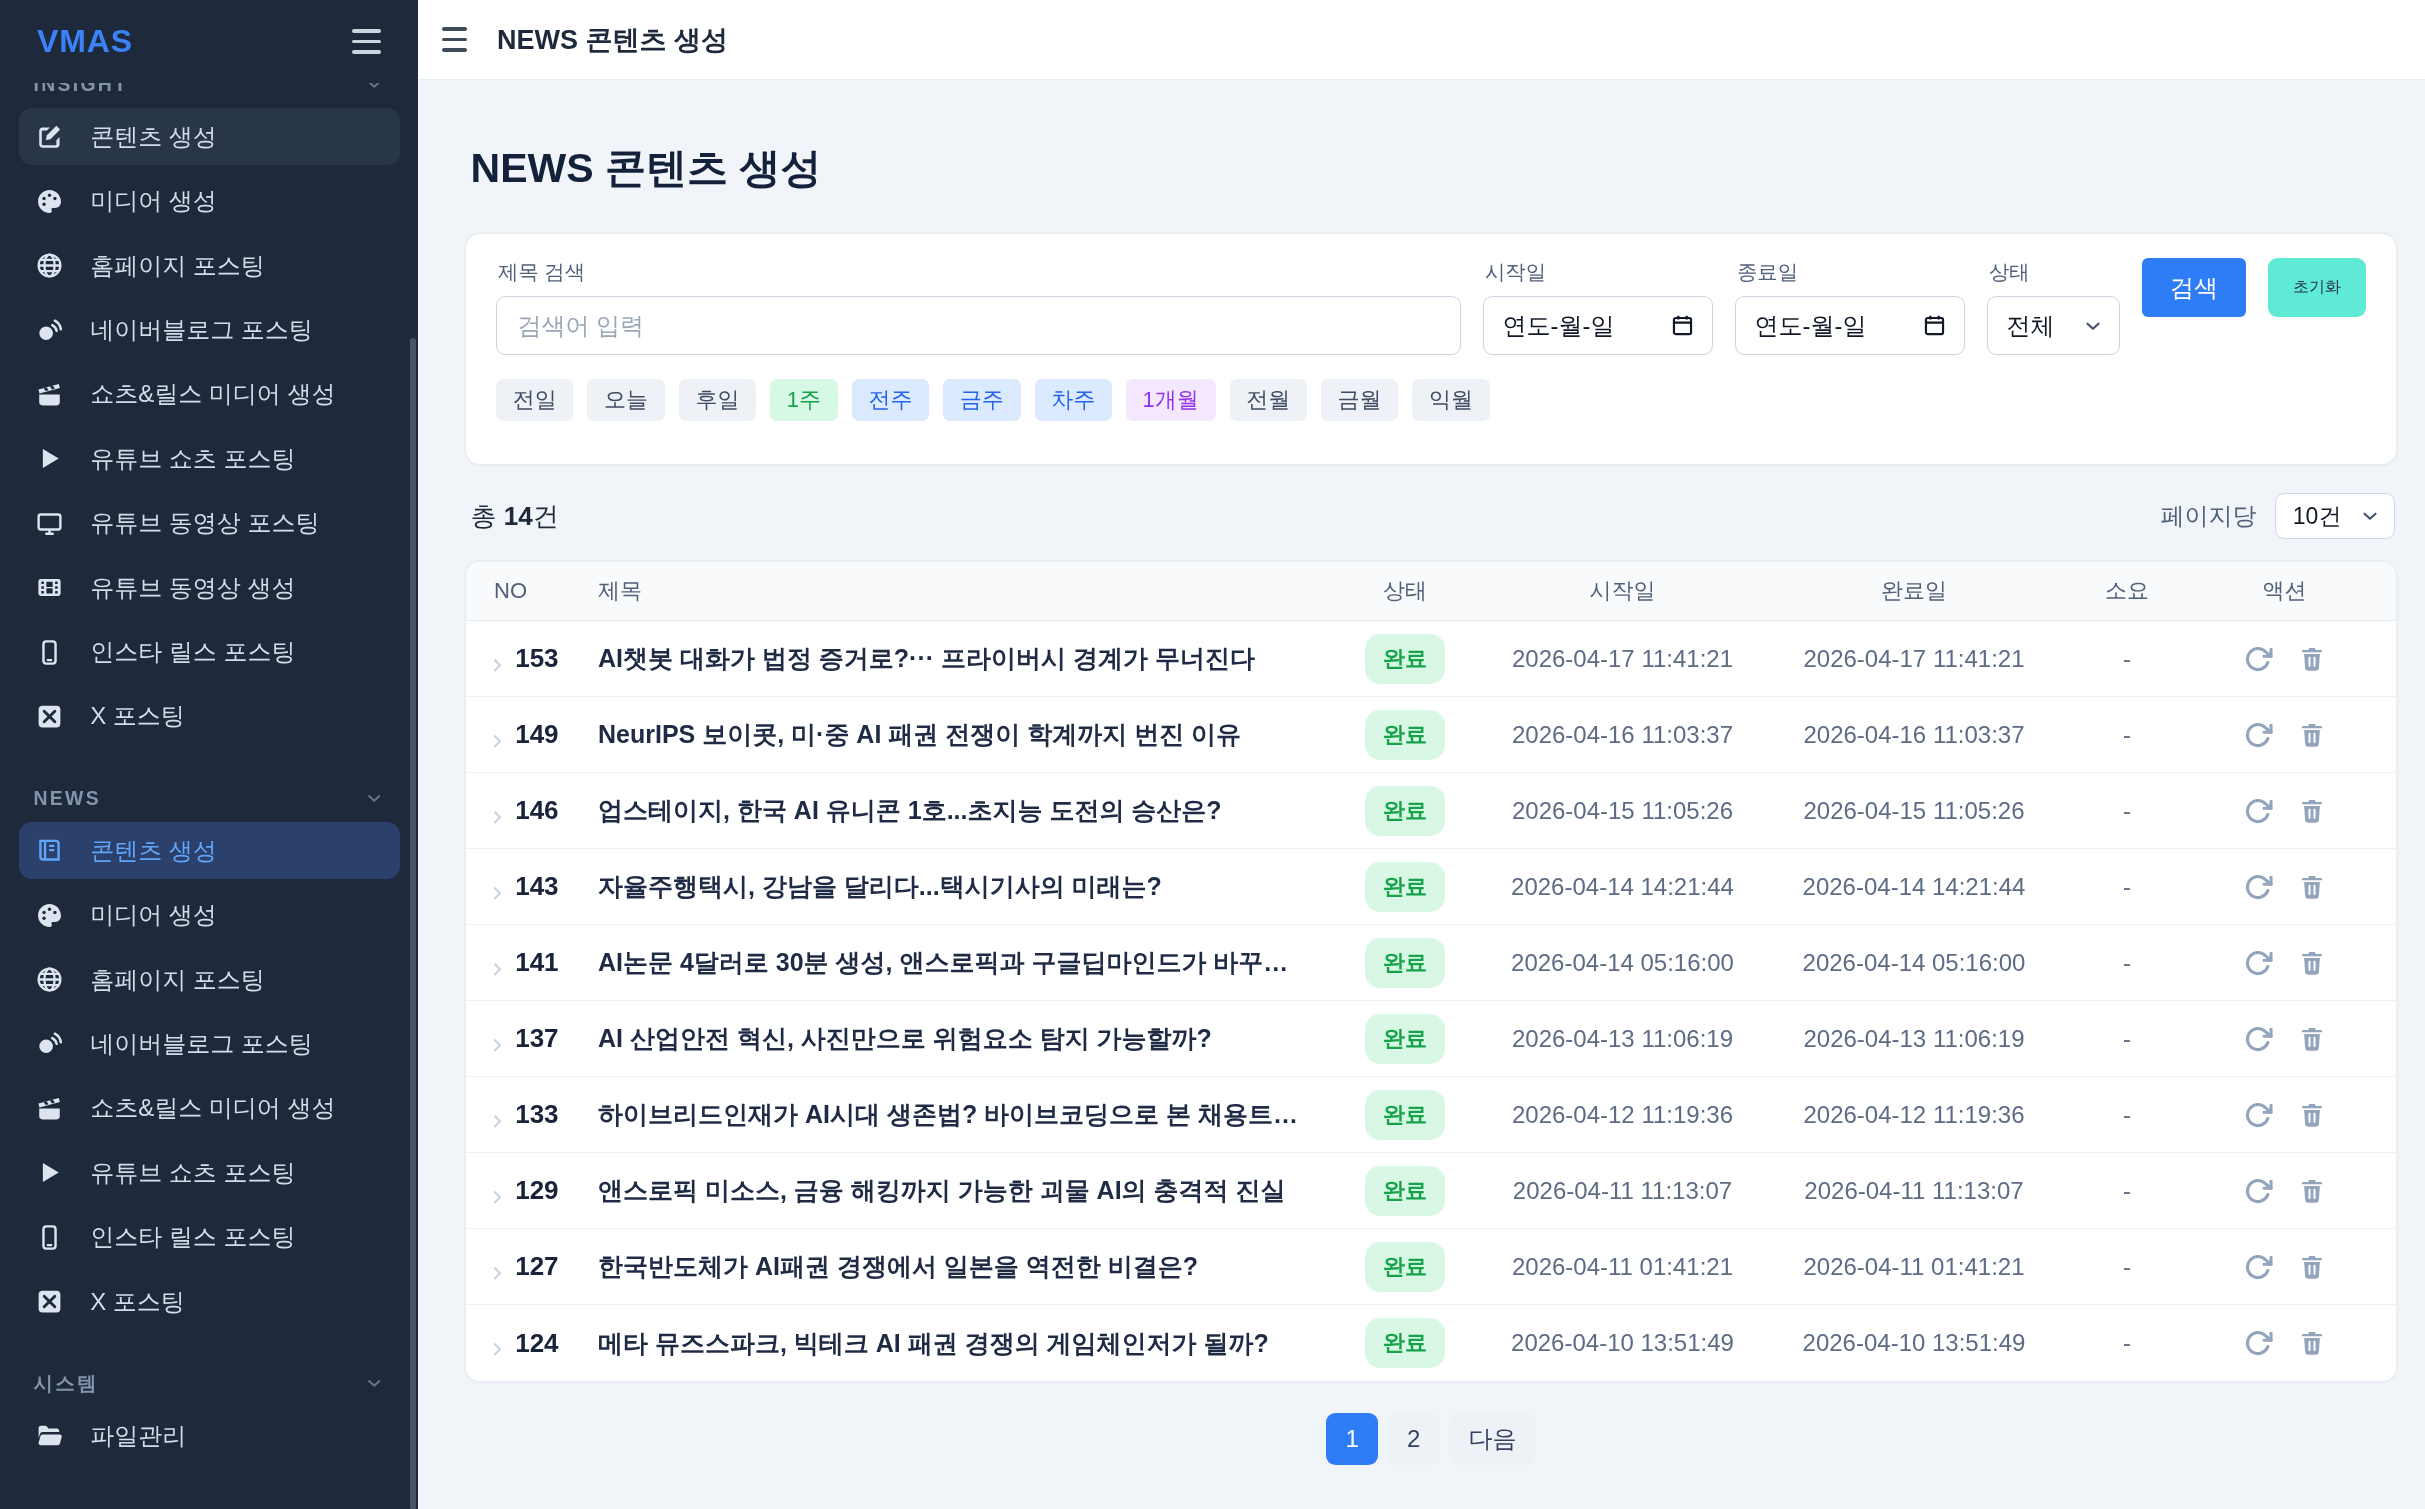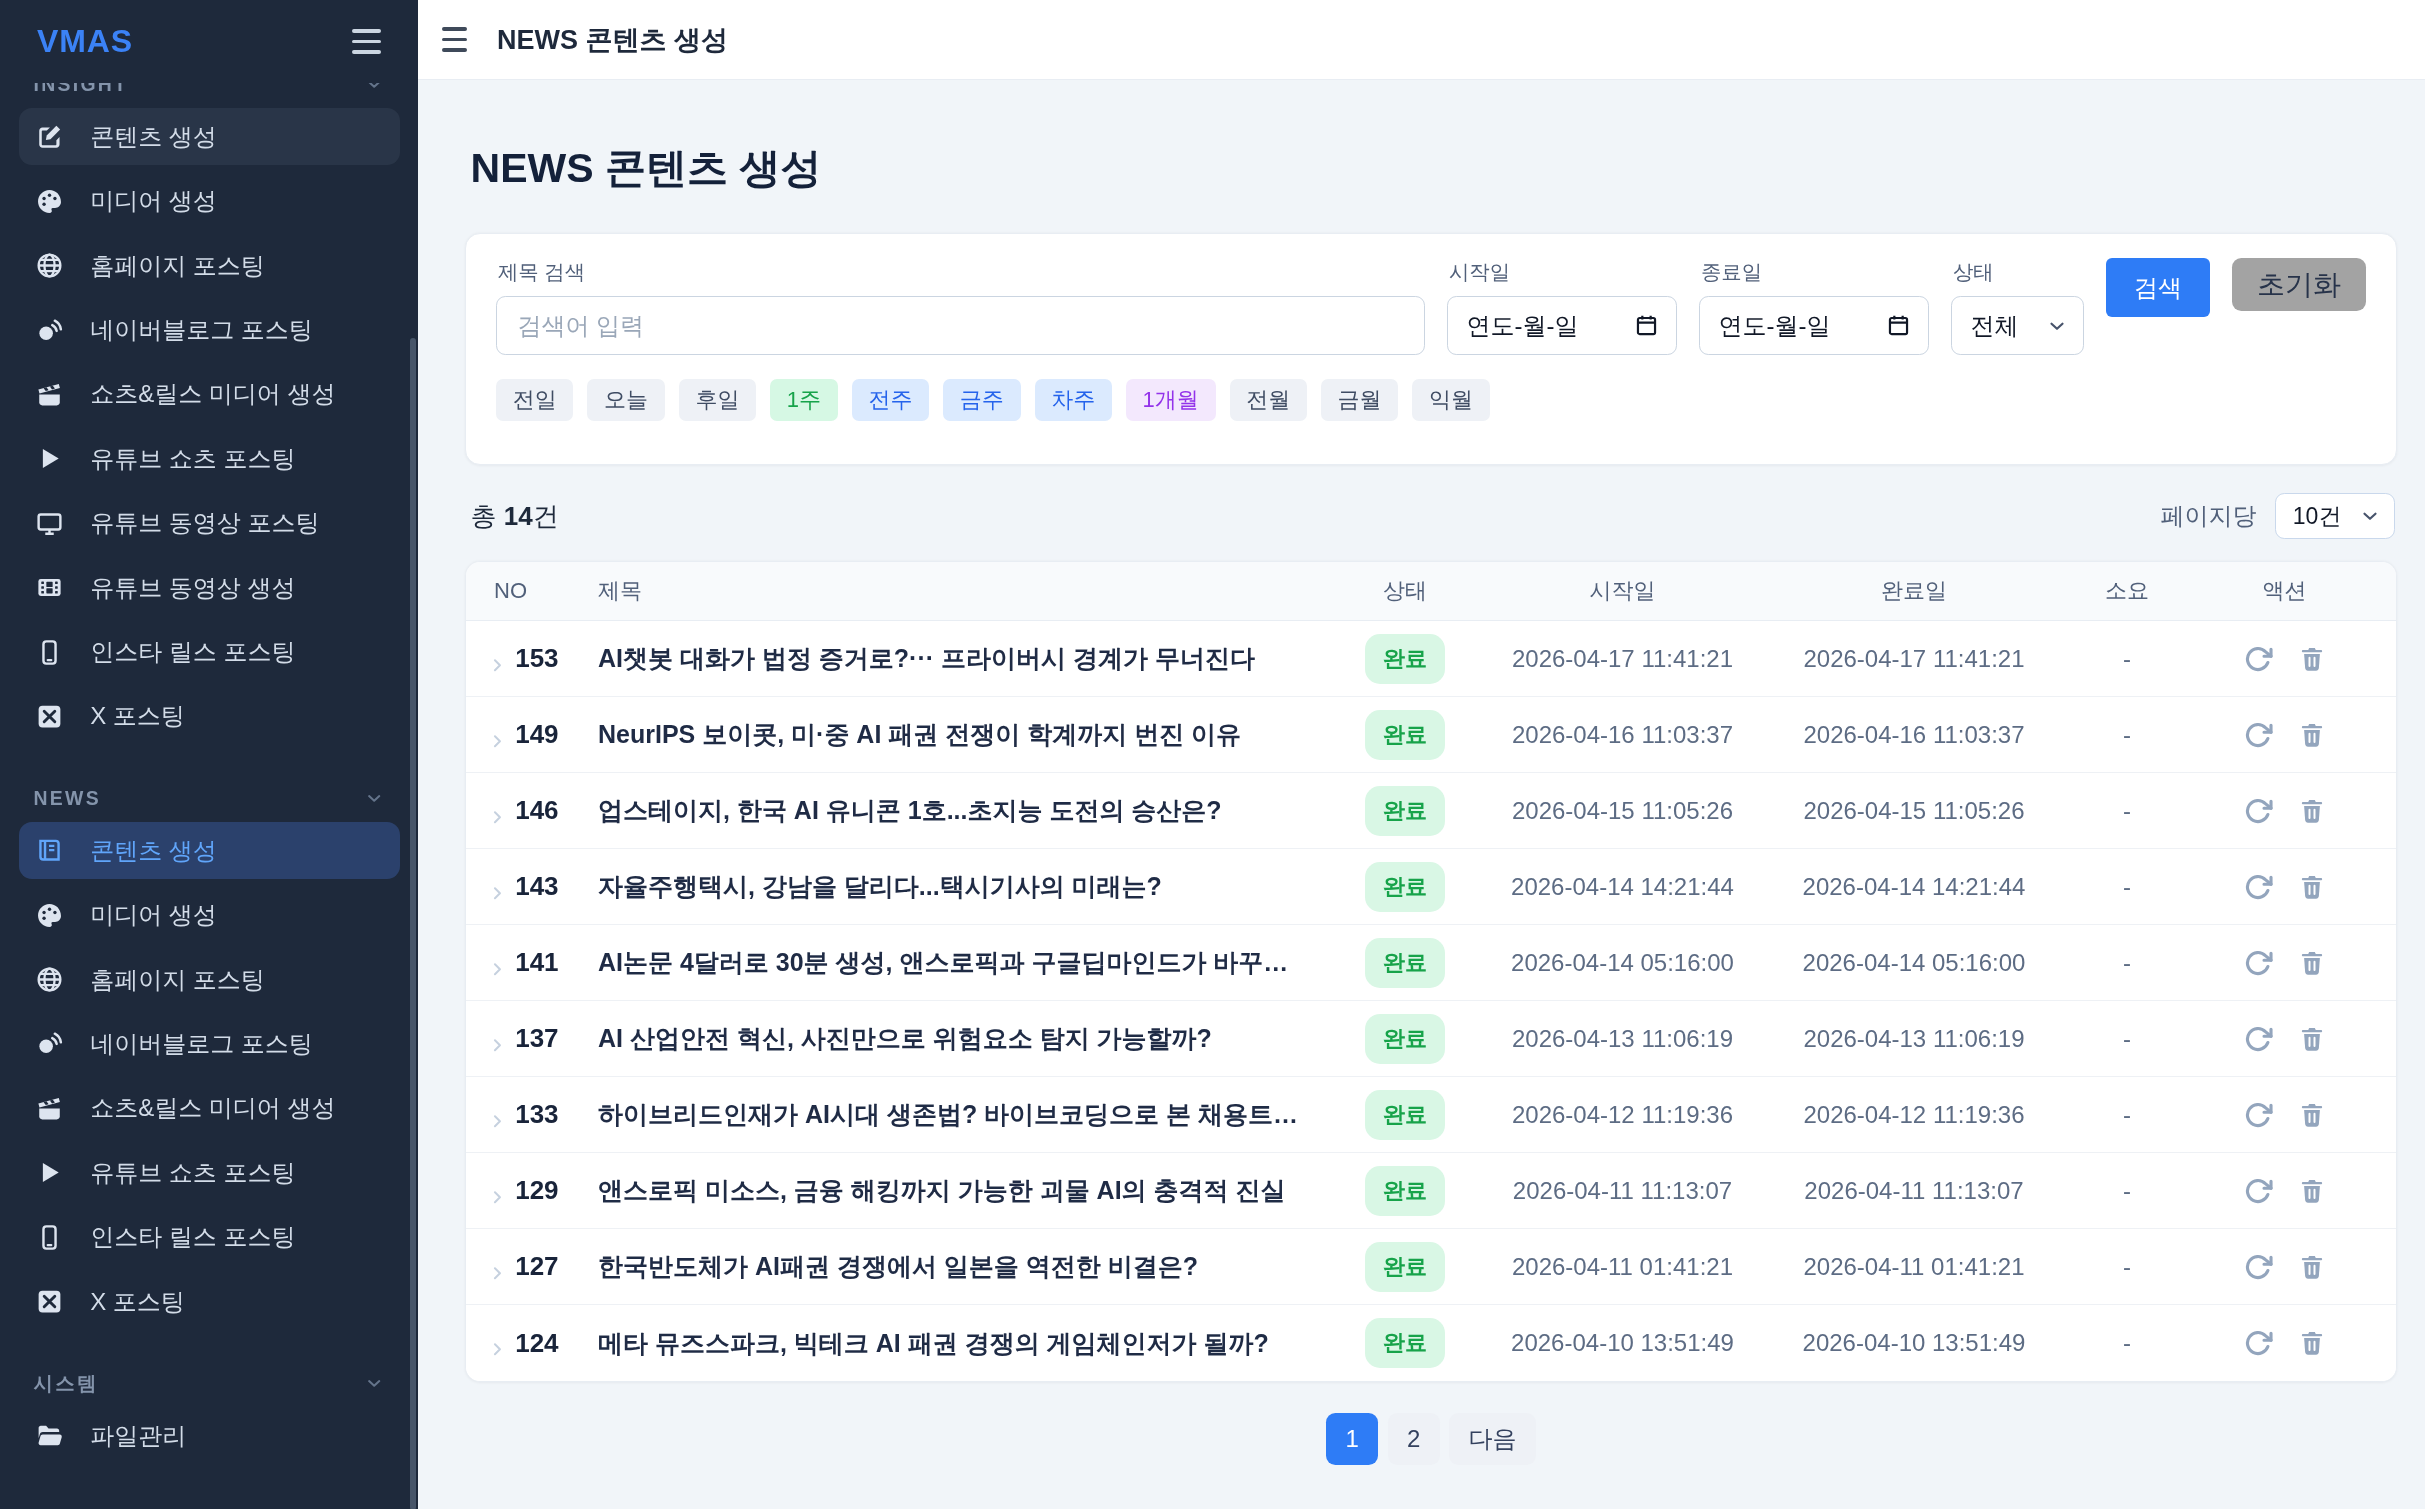--- a/index.html
+++ b/index.html
@@ -57,22 +57,22 @@
     background:#fff; display:flex; align-items:center; justify-content:space-between;
     padding:0 16.7px 0 18.5px; font-size:24px; color:#111827; cursor:pointer; }
   .date-input .ico { width:25px; height:25px; color:#111827; }
   .select { height:59px; border:0.9px solid #cbd5e1; border-radius:9.3px; background:#fff;
     display:flex; align-items:center; justify-content:space-between; gap:15px;
     padding:0 15px 0 18.5px; font-size:24px; color:#111827; width:133px; cursor:pointer; }
   .select .ico { width:22px; height:22px; color:#47536b; }
   button { font-family:inherit; border:none; cursor:pointer; }
   .btn-primary { height:59px; padding:0 28px; background:#2e7cf6; color:#fff;
     font-size:24px; border-radius:6px; }
-  .btn-light { height:53px; padding:0 25px; background:#a3a3a3; color:#27334a;
-    font-size:28px; border-radius:9.3px; }
+  .btn-light { height:59px; padding:0 25px; background:#5eead4; color:#27334a;
+    font-size:16px; border-radius:9.3px; }
   .chips { display:flex; gap:14px; margin-top:24px; }
   .chip { height:42px; padding:0 16.7px; border-radius:7px; font-size:22px; display:flex;
     align-items:center; cursor:pointer; }
   .chip.gray   { background:#eef1f6; color:#3f4c63; }
   .chip.green  { background:#d6f8e4; color:#17a34a; }
   .chip.blue   { background:#dbeafe; color:#2563eb; }
   .chip.purple { background:#f3e8fd; color:#9333ea; }
 
   .summary-row { display:flex; justify-content:space-between; align-items:center;
     margin:28px 1.9px 22px 5.6px; }

